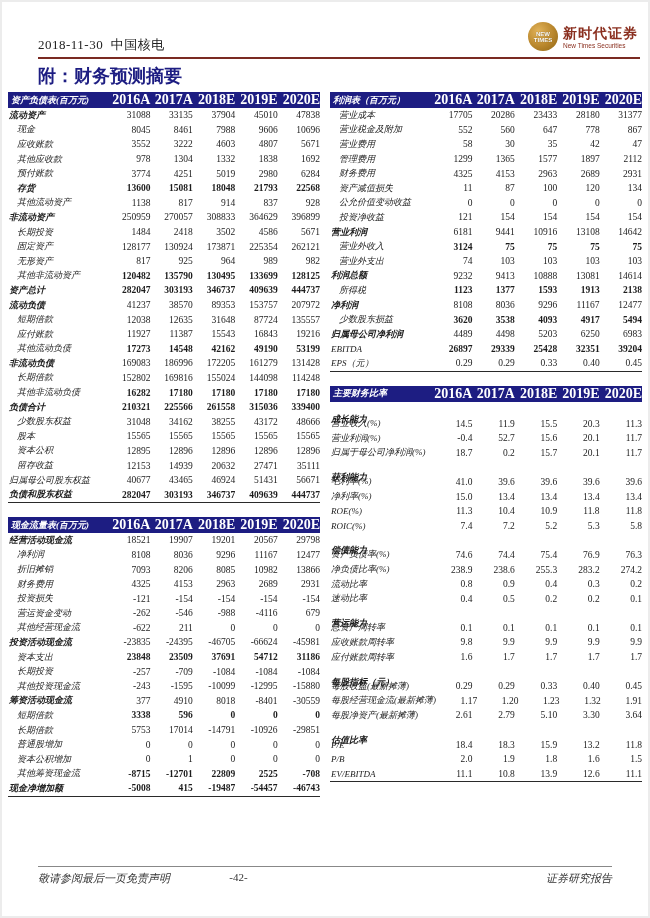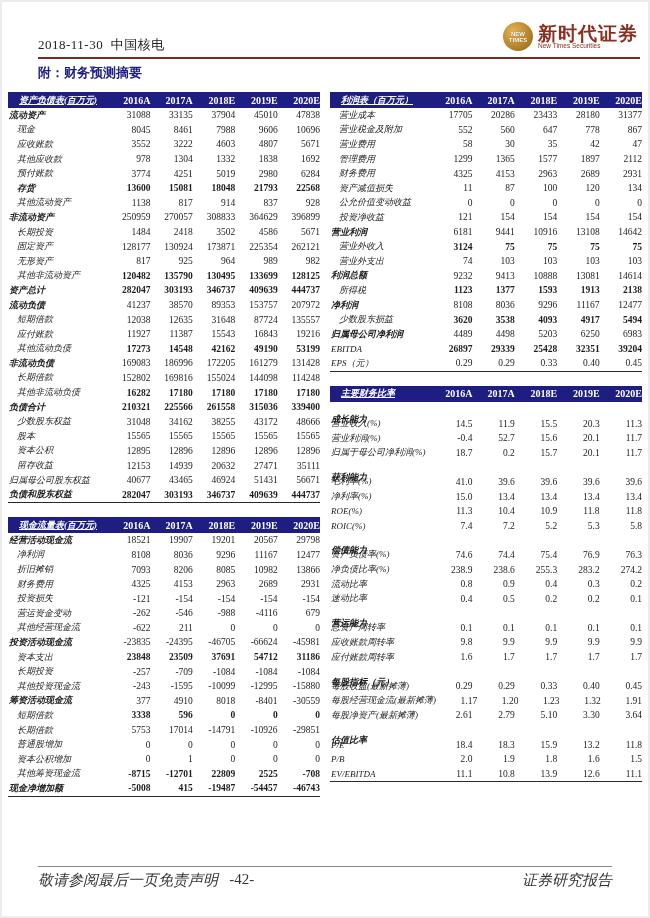--- a/index.html
+++ b/index.html
@@ -14,40 +14,40 @@
   }
   .report-date{position:absolute;left:38px;top:36px;font-size:13px;letter-spacing:.5px;color:#222;}
   .logo{position:absolute;right:12px;top:22px;display:flex;align-items:center;gap:5px;}
   .logo-badge{
     width:30px;height:29px;border-radius:50%;
     background:radial-gradient(circle at 35% 32%,#e2b35a 0%,#b8862c 55%,#8d6414 100%);
     color:#fff;display:flex;flex-direction:column;align-items:center;justify-content:center;
     font-family:"Liberation Sans",sans-serif;font-weight:bold;font-size:6px;line-height:6px;
     text-shadow:0 0 1px #6d4c0a;
   }
-  .logo-cn{color:var(--brand);font-size:19px;font-weight:bold;letter-spacing:1px;line-height:17px;}
+  .logo-cn{color:var(--brand);font-size:14px;font-weight:bold;letter-spacing:1px;line-height:17px;}
   .logo-en{color:var(--brand);font-size:6.5px;line-height:7px;font-family:"Liberation Sans",sans-serif;}
   .hdr-rule{position:absolute;left:38px;right:10px;top:57px;height:2px;background:var(--maroon);}
-  .page-title{position:absolute;left:38px;top:64px;font-size:13px;font-weight:bold;color:var(--navy);}
+  .page-title{position:absolute;left:38px;top:64px;font-size:18px;font-weight:bold;color:var(--navy);}
   .col{position:absolute;top:92px;width:312px;}
   .col-left{left:8px;}
   .col-right{left:330px;}
   .fin-table{border-bottom:1.5px solid #2a2a2a;}
   .fin-table + .fin-table{margin-top:14px;}
   .trow{display:flex;height:14.6px;align-items:center;}
   .thead{background:var(--navy);color:#fff;height:16px;}
   .tlabel{flex:0 0 100px;font-size:9px;font-style:italic;white-space:nowrap;overflow:visible;padding-left:1px;}
-  .thead .tlabel{font-weight:bold;padding-left:11px;text-decoration:underline;}
+  .thead .tlabel{font-weight:bold;padding-left:3px;}
   .tval{flex:1;text-align:right;font-size:9.5px;font-style:normal;}
-  .thead .tval{font-weight:bold;font-size:10px;}
+  .thead .tval{font-weight:bold;font-size:14px;}
   .b{font-weight:bold;}
   .sub{padding-left:9px;}
   .section .tlabel{font-weight:bold;margin-top:21px;}
   .footer-rule{position:absolute;left:38px;right:38px;top:866px;height:1px;background:#888;}
-  .footer{position:absolute;left:38px;right:38px;top:871px;display:flex;font-size:15px;font-style:italic;color:#333;font-family:Liberation Serif, serif;}
+  .footer{position:absolute;left:38px;right:38px;top:871px;display:flex;font-size:11px;font-style:italic;color:#333;font-family:Liberation Serif, serif;}
   .footer .f-left{flex:1;text-align:left;}
   .footer .f-center{flex:1;font-style:normal;}
   .footer .f-right{flex:1;text-align:right;}
 </style>
 </head>
 <body>
 
 <div class="report-date">
   <span>2018-11-30</span>&nbsp;
   <span>中国核电</span>

